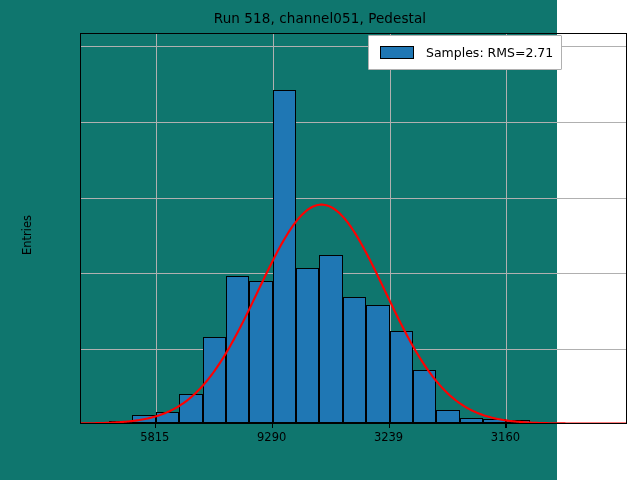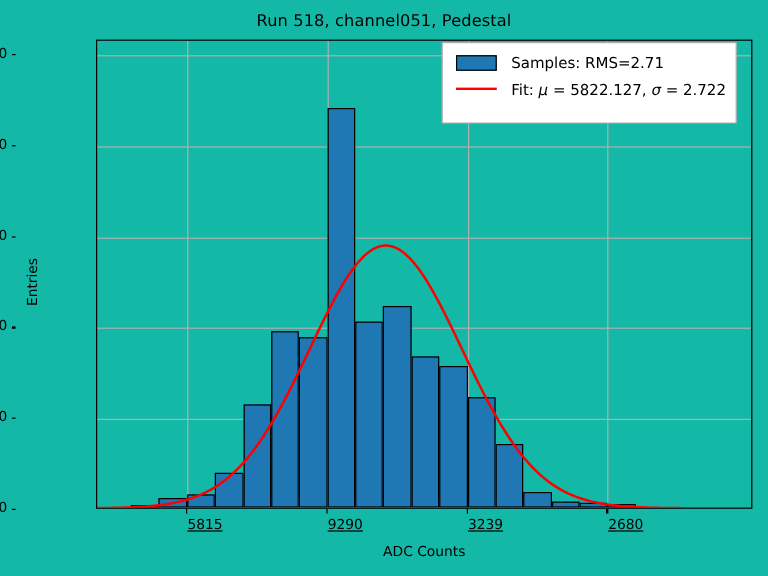--- a/index.html
+++ b/index.html
@@ -1,21 +1,21 @@
 <!DOCTYPE html>
 <html><head>
 <meta charset="utf-8">
 <style>
   html,body{margin:0;padding:0;}
   body{
     width:640px;height:480px;background:#ffffff;
     font-family:"DejaVu Sans","Liberation Sans",sans-serif;
     overflow:hidden;
   }
-  #figure{position:relative;width:640px;height:480px;background:#14b8a6;}
+  #figure{position:relative;width:557px;height:480px;background:#0f766e;}
 
   #title{
     position:absolute;left:0;top:10px;width:640px;text-align:center;
     font-size:13.5px;color:#000;letter-spacing:.1px;
   }
 
   
   #plotbox{
     position:absolute;left:80px;top:33px;width:547px;height:391px;
     border:1.1px solid #000;box-sizing:border-box;overflow:hidden;
@@ -33,36 +33,36 @@
     box-sizing:border-box;
   }
   #fitsvg{position:absolute;inset:0;}
 
   
   .ytick{position:absolute;right:627px;}
   .ytick .tmark{position:absolute;right:0;top:0;width:3.5px;height:1.1px;background:#000;}
   .ytick .tlab{position:absolute;right:7px;top:-8px;font-size:11.5px;color:#000;white-space:nowrap;text-align:right;}
   .xtick{position:absolute;top:424px;}
   .xtick .tmark{position:absolute;left:0;top:0;width:1.1px;height:3.5px;background:#000;}
-  .xtick .tlab{position:absolute;left:16px;top:6px;transform:translateX(-50%);font-size:11.5px;color:#000;white-space:nowrap;text-decoration:underline;}
+  .xtick .tlab{position:absolute;left:0;top:6px;transform:translateX(-50%);font-size:11.5px;color:#000;white-space:nowrap;}
 
   #xlabel{
     position:absolute;left:80px;top:452px;width:547px;text-align:center;
     font-size:11.5px;color:#000;
   }
   #ylabel{
     position:absolute;left:-33px;top:228px;width:120px;text-align:center;
     font-size:11.5px;color:#000;transform:rotate(-90deg);transform-origin:center;
   }
 
   
   #legend{
     position:absolute;left:368px;top:35px;
     background:#fff;border:0.9px solid #b0b0b0;border-radius:1px;
-    padding:5px 8px 17px 8px;box-sizing:border-box;
+    padding:5px 8px 6px 8px;box-sizing:border-box;
   }
   .legrow{display:flex;align-items:center;height:22px;}
   .legkey{width:40px;height:14px;flex:none;display:flex;align-items:center;justify-content:center;}
   .patch{width:34px;height:13px;background:#1f77b4;border:1.2px solid #000;box-sizing:border-box;}
   .linekey{width:34px;height:0;border-top:2.1px solid #ff0000;}
   .legtext{margin-left:9px;font-size:12.5px;color:#000;white-space:nowrap;}
   .it{font-style:italic;}
 </style>
 </head>
 <body>
@@ -142,35 +142,28 @@
       <div class="xtick" style="left: 271.684px;">
         <span class="tmark"></span>
         <span class="tlab">9290</span>
       </div>
       <div class="xtick" style="left: 388.564px;">
         <span class="tmark"></span>
         <span class="tlab">3239</span>
       </div>
       <div class="xtick" style="left: 505.444px;">
         <span class="tmark"></span>
-        <span class="tlab">2680</span>
+        <span class="tlab">3160</span>
       </div>
     </div>
 
-  <div id="xlabel">ADC Counts</div>
   <div id="ylabel">Entries</div>
 
   <div id="legend">
     <div class="legrow">
       <span class="legkey">
           <span class="patch"></span>
         </span>
       <span class="legtext">Samples: RMS=2.71</span>
     </div>
-    <div class="legrow">
-      <span class="legkey">
-          <span class="linekey"></span>
-        </span>
-      <span class="legtext"><span>Fit: </span><span class="it">μ</span><span> = 5822.127, </span><span class="it">σ</span><span> = 2.722</span></span>
-    </div>
   </div>
 
 </div>
 
 </body></html>

